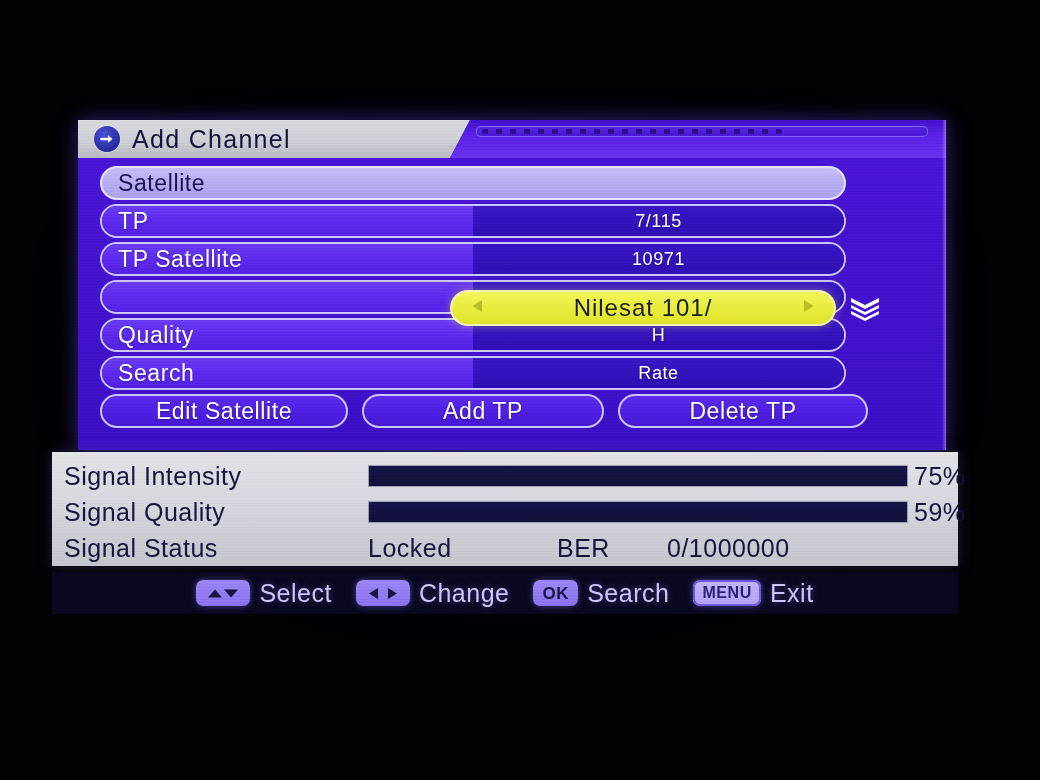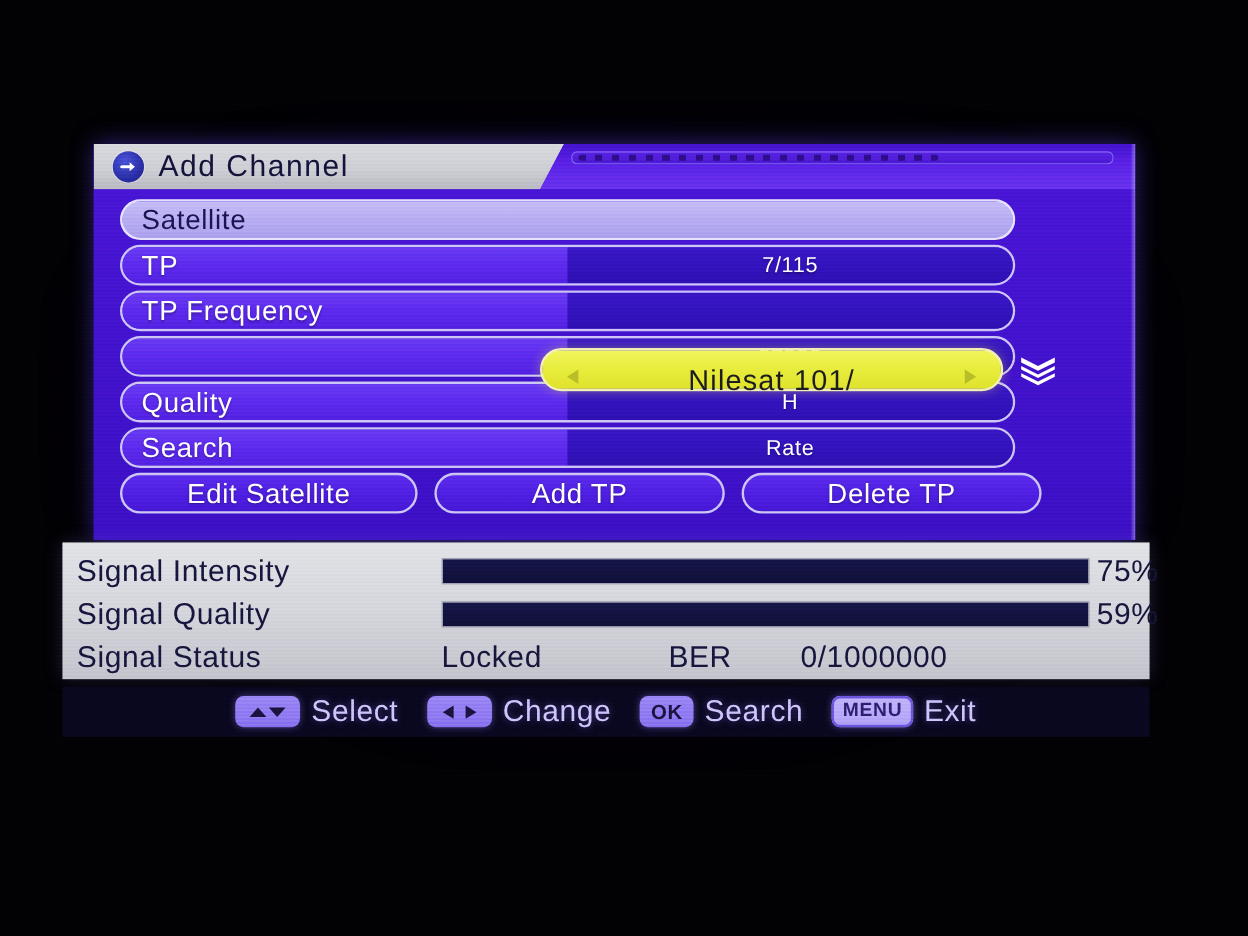--- a/index.html
+++ b/index.html
@@ -186,20 +186,21 @@
     position: absolute;
     left: 372px;
     top: 170px;
     width: 386px;
     height: 36px;
     border-radius: 18px;
     box-sizing: border-box;
     border: 2px solid #f2f0b4;
     background: linear-gradient(180deg, #f2f55c 0%, #e8ec3c 50%, #dfe32c 100%);
     display: flex;
+    align-items: center;
     justify-content: space-between;
     padding: 12px 16px;
     z-index: 6;
     box-shadow: 0 0 10px rgba(230,235,60,0.35);
   }
   #sat-spinner .arrow { display:block; }
   #sat-value {
     flex: 1;
     text-align: center;
     font-size: 24px;
@@ -418,21 +419,22 @@
       <div class="row">
         <span class="row-bg-left"></span>
         <span class="row-bg-right"></span>
         <span class="row-label">TP</span>
         <span class="row-value">7/115</span>
       </div>
 
       <div class="row">
         <span class="row-bg-left"></span>
         <span class="row-bg-right"></span>
-        <span class="row-label">TP Frequency</span>
+        <span class="row-label">TP Satellite</span>
+        <span class="row-value">10971</span>
       </div>
 
       <div class="row">
         <span class="row-bg-left"></span>
         <span class="row-bg-right"></span>
         <span class="row-value">27500</span>
       </div>
 
       <div class="row">
         <span class="row-bg-left"></span>

